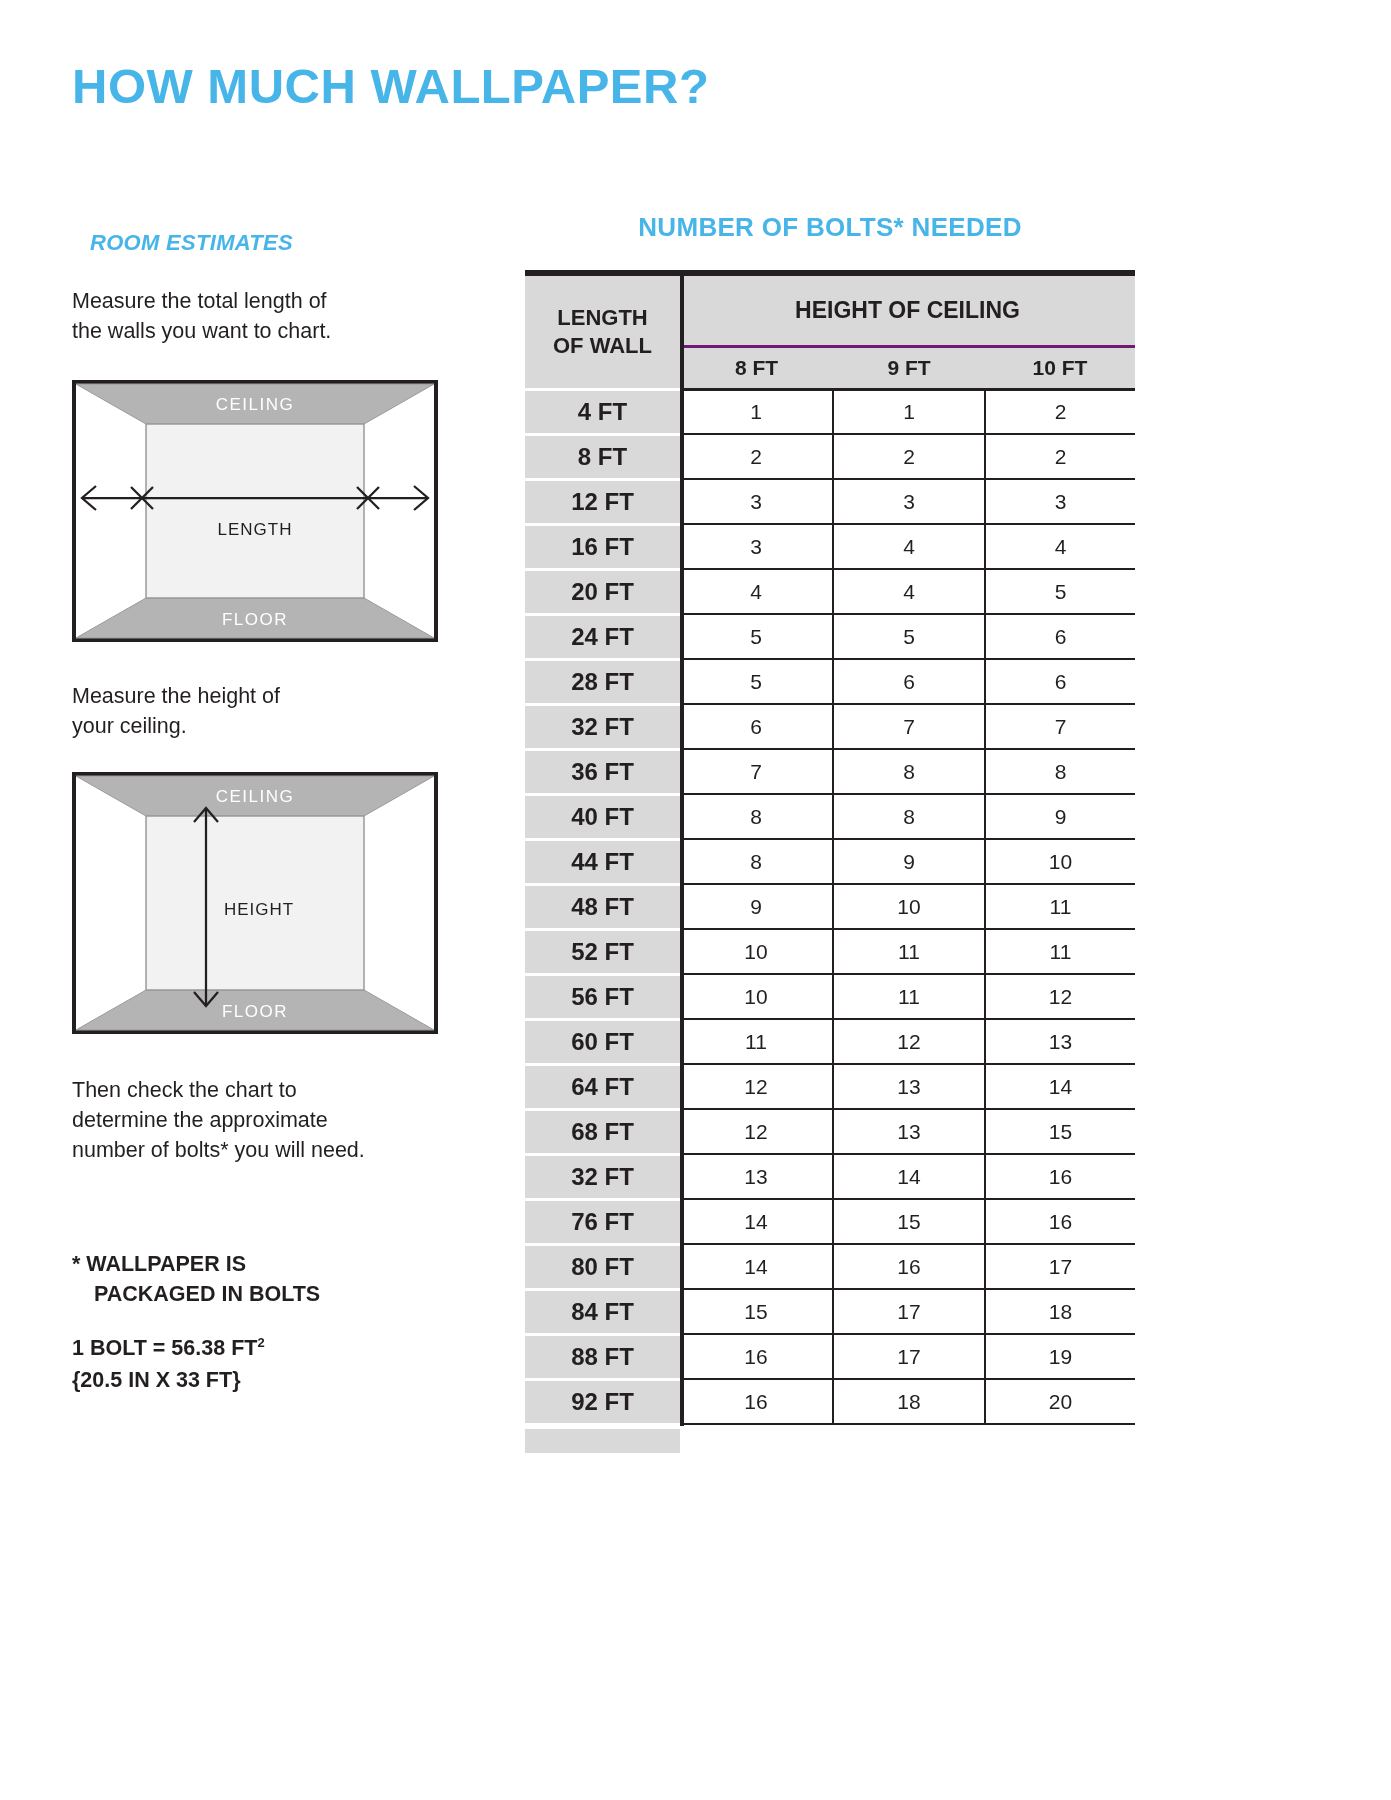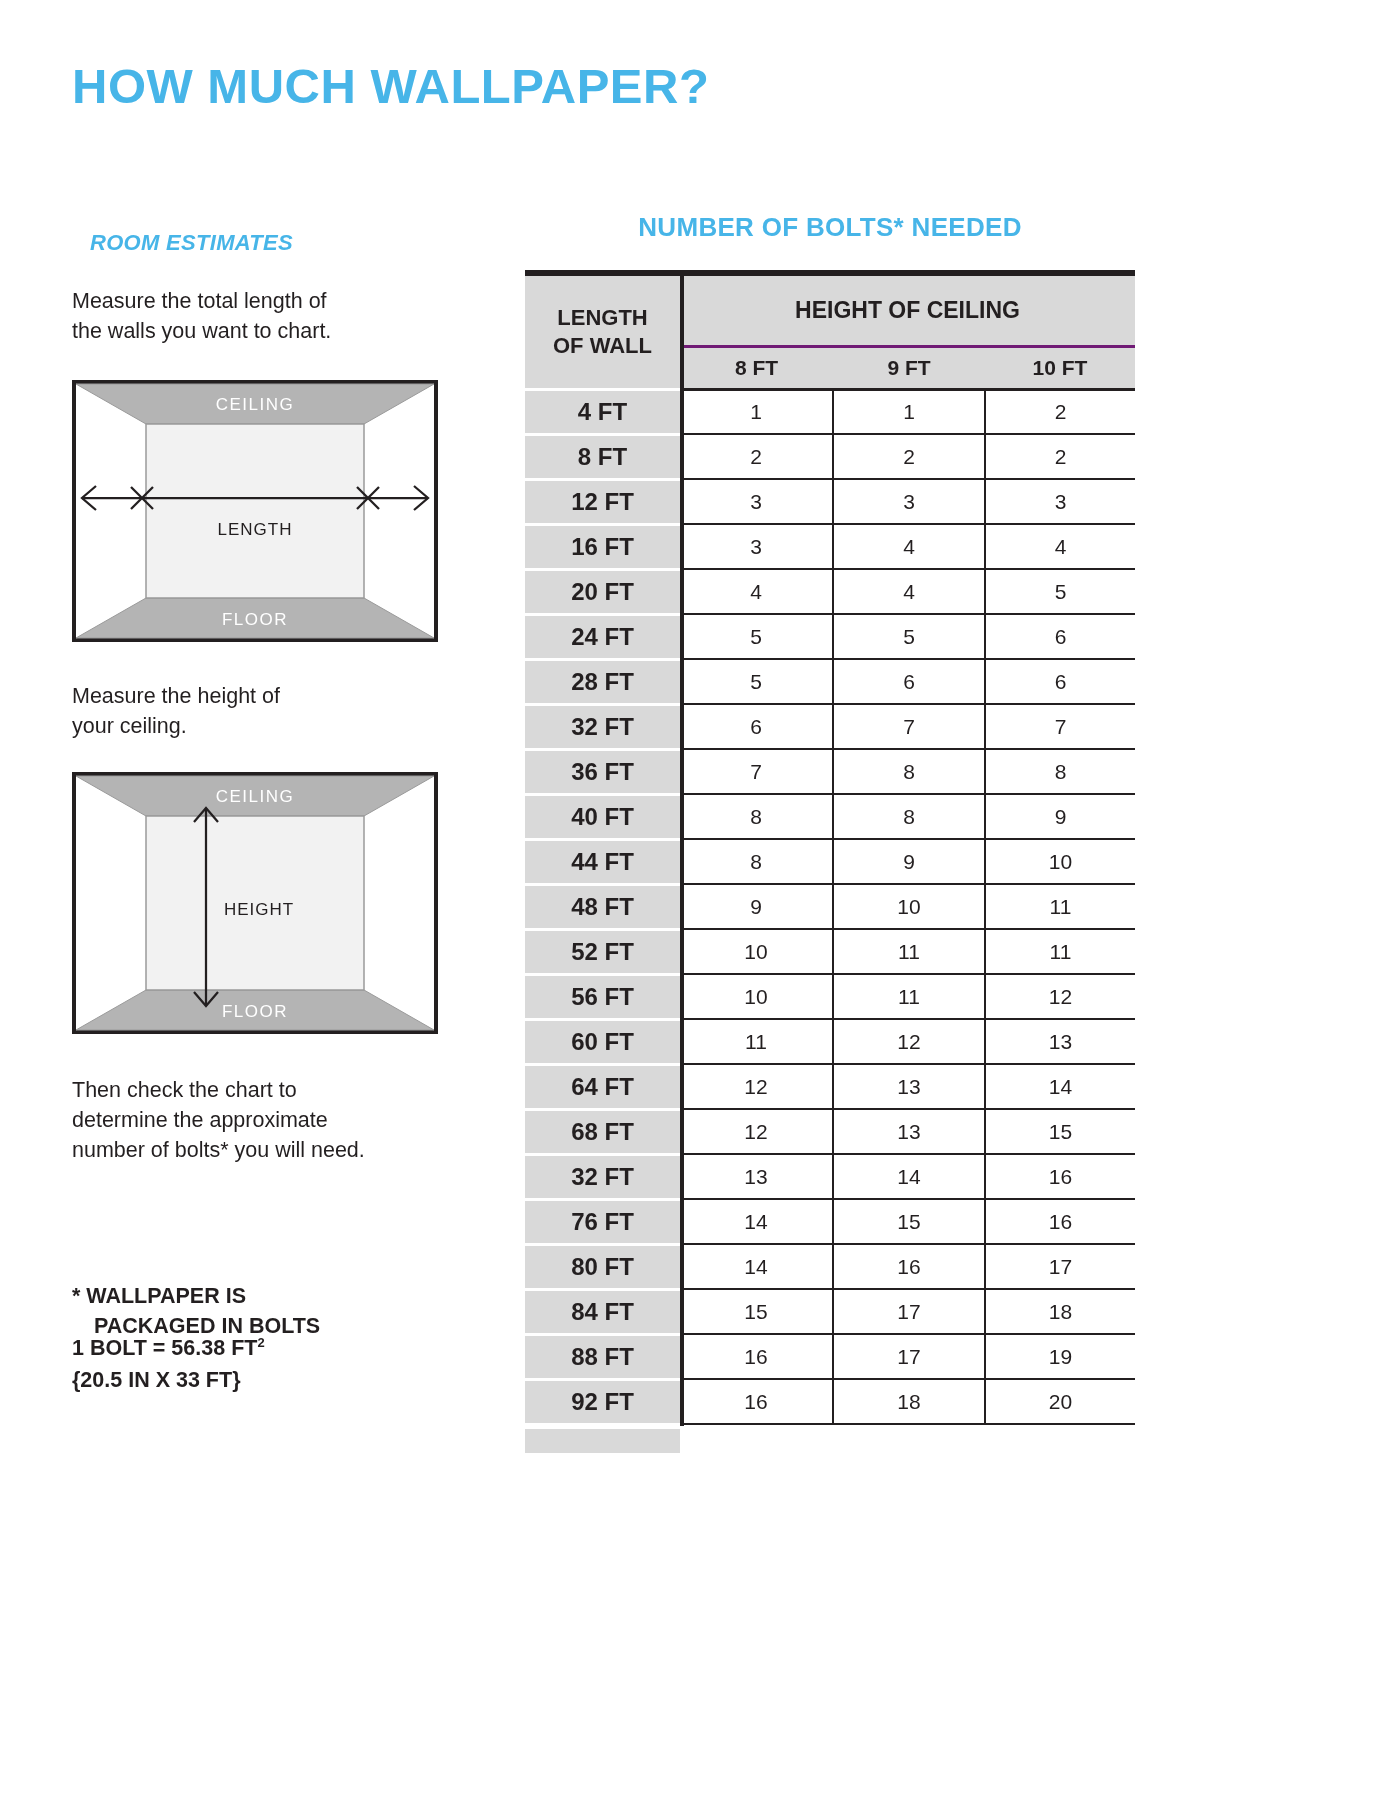--- a/index.html
+++ b/index.html
@@ -46,21 +46,20 @@
   .pos-para2 { top: 681px; }
   .pos-para3 { top: 1075px; }
 
   .footnote {
     position: absolute;
     left: 72px;
     top: 1249px;
     font-size: 21.5px;
     font-weight: bold;
     line-height: 30px;
-    margin-top: 32px;
   }
   .footnote .indent { padding-left: 22px; }
 
   .bolt-info {
     position: absolute;
     left: 72px;
     top: 1327px;
     font-size: 21.5px;
     font-weight: bold;
     line-height: 32px;

